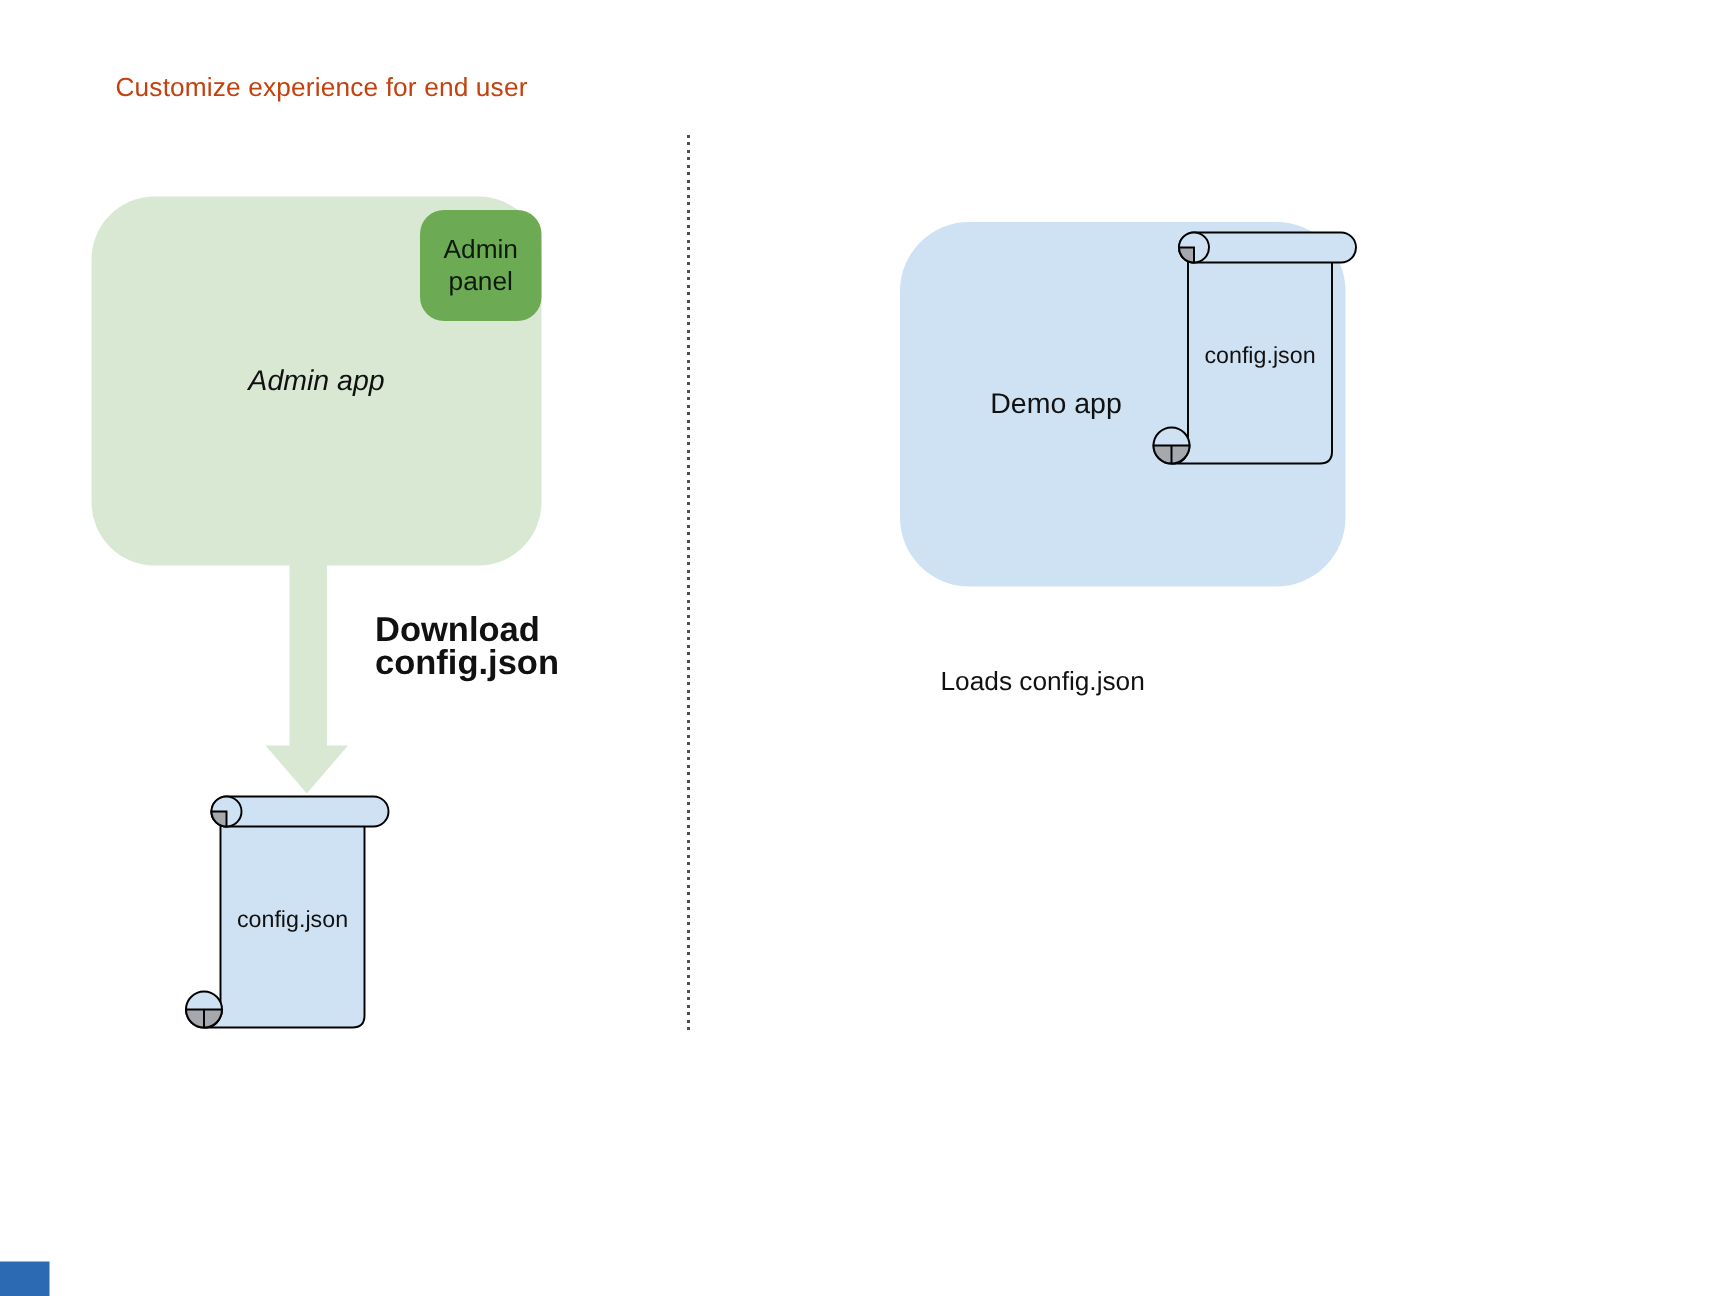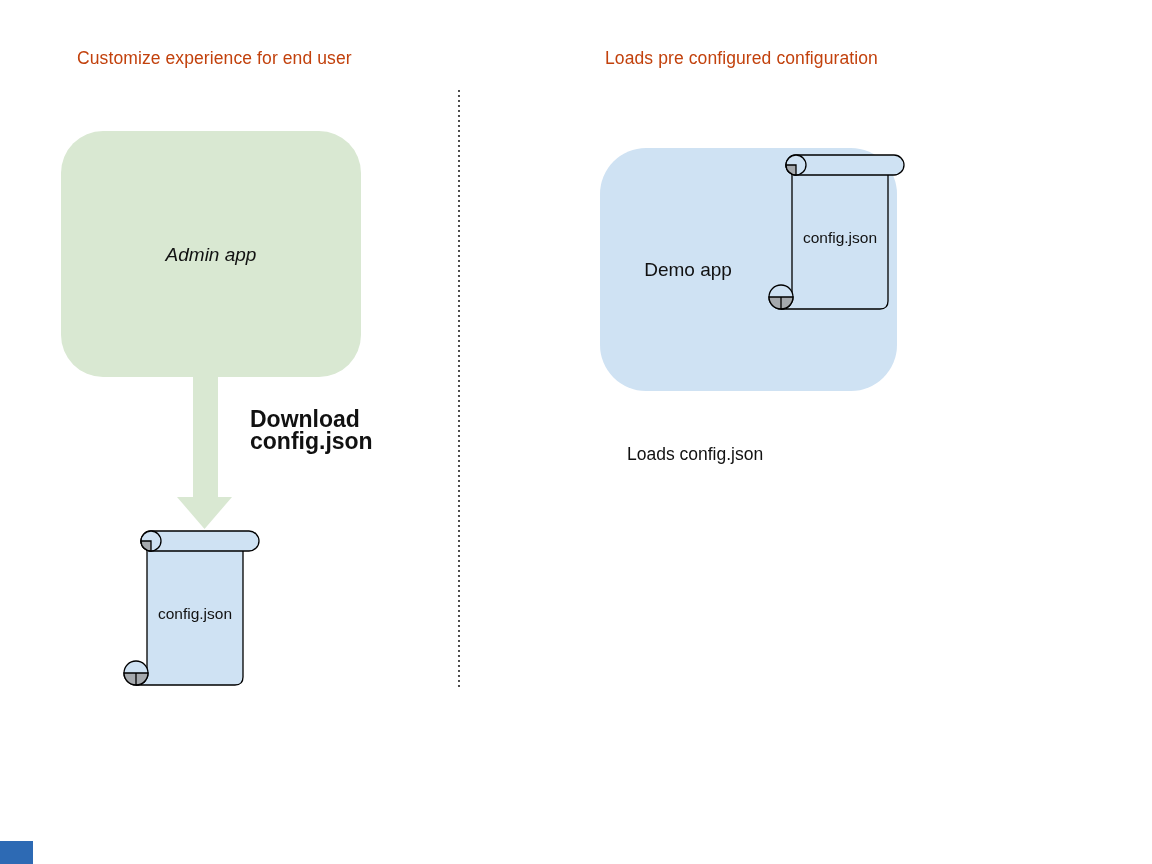--- a/index.html
+++ b/index.html
@@ -12,21 +12,21 @@
   .app-box{border-radius:42px;}
   #admin-app-box{left:61px;top:131px;width:300px;height:246px;background:#d9e8d2;}
   #demo-app-box{left:600px;top:148px;width:297px;height:243px;background:#cfe2f3;border-radius:46px;}
   #admin-panel-box{
     left:280px;top:140px;width:81px;height:74px;background:#6cab53;border-radius:16px;
     display:flex;align-items:center;justify-content:center;text-align:center;
     font-size:17.5px;line-height:21px;color:#0d1a0d;
   }
   .center-label{transform:translate(-50%,-50%);white-space:nowrap;}
   #admin-app-label{left:211px;top:255px;font-size:19px;font-style:italic;}
-  #demo-app-label{left:688px;top:270px;font-size:19px;text-align:right;}
+  #demo-app-label{left:704px;top:270px;font-size:19px;text-align:right;}
   .config-label{font-size:15.5px;}
   #config-label-left{left:195px;top:614px;}
   #config-label-right{left:840px;top:238px;}
   #arrow-label{left:250px;top:408px;font-size:23px;line-height:22px;white-space:pre-line;font-weight:bold;}
   #loads-config-label{left:627px;top:444px;font-size:17.5px;white-space:nowrap;}
   #divider{
     left:458px;top:90px;width:2px;height:597px;
     background:repeating-linear-gradient(to bottom,#4d4d4d 0 2px,transparent 2px 5px);
   }
   #diagram-svg{left:0;top:0;width:1152px;height:864px;pointer-events:none;}
@@ -60,22 +60,24 @@
       <circle cx="136" cy="673" r="12"></circle>
       <path fill="#a5a9ad" d="M136,673 L136,685 A12,12 0 0 1 124,673 Z M136,673 L148,673 A12,12 0 0 1 136,685 Z"></path>
       <path d="M151,531 H249 A10,10 0 0 1 249,551 H151 A10,10 0 0 1 151,531 Z"></path>
       <circle cx="151" cy="541" r="10"></circle>
       <path fill="#a5a9ad" d="M151,541 L151,551 A10,10 0 0 1 141,541 Z"></path>
     </g>
   </svg>
 
   <div class="abs layer-text section-title" style="left:77px;top:48px;">Customize experience for end user</div>
 
-  <div class="abs layer-text section-title" style="left:605px;top:48px;">Loads pre configured configuration</div>
 
+  <div class="abs layer-text" id="admin-panel-box">
+    <span>Admin panel</span>
+  </div>
 
   <div class="abs layer-text center-label" id="admin-app-label">Admin app</div>
 
   <div class="abs layer-text" id="arrow-label">Download
 config.json</div>
 
   <div class="abs layer-text center-label config-label" id="config-label-left">config.json</div>
 
   <div class="abs" id="divider"></div>
 

